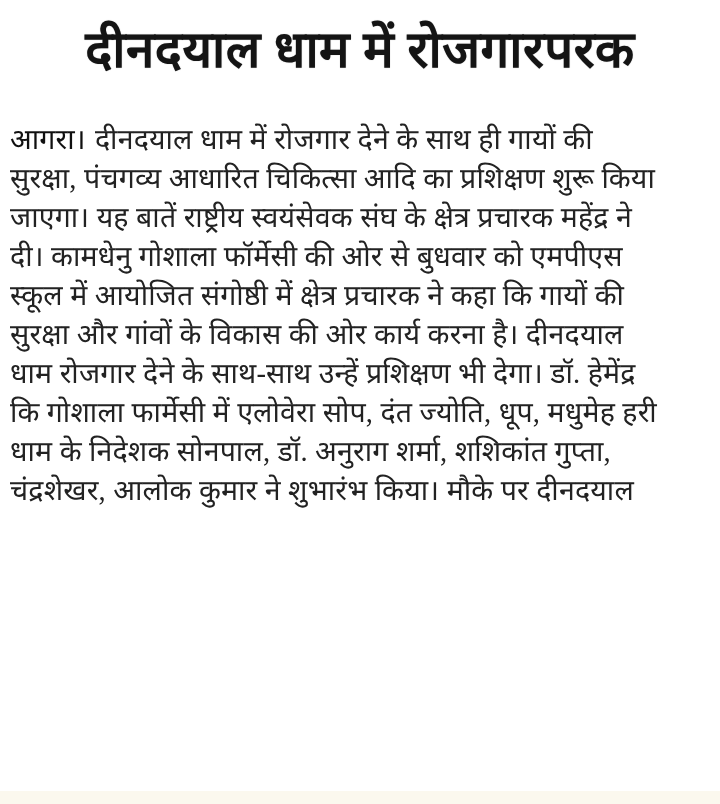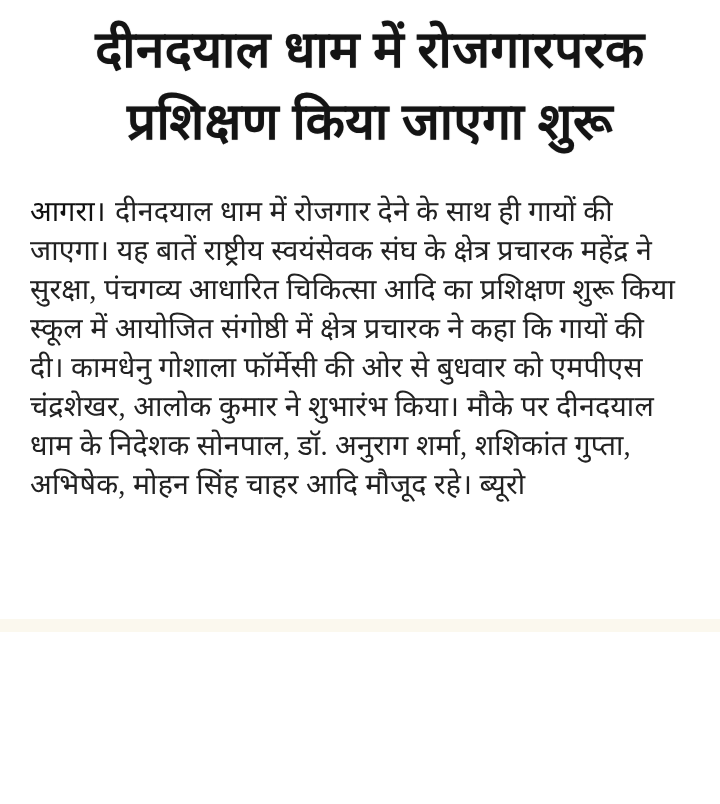--- a/index.html
+++ b/index.html
@@ -3,27 +3,26 @@
 <meta charset="utf-8">
 <style>
   html, body {
     margin: 0;
     padding: 0;
     background: #ffffff;
   }
   .page {
     position: relative;
     width: 720px;
-    height: 632px;
+    height: 804px;
     background: #ffffff;
     overflow: hidden;
     font-family: "Liberation Serif", "DejaVu Serif", serif;
     color: #1e1e1e;
     box-sizing: border-box;
-    padding-left: 20px;
   }
   .headline {
     margin-top: 14px;
     text-align: center;
     font-weight: 700;
     font-size: 51px;
     line-height: 72px;
     color: #141414;
     letter-spacing: 0.5px;
     text-shadow: 0 0 1px rgba(0,0,0,0.35);
@@ -56,30 +55,31 @@
     height: 13px;
   }
 </style>
 </head>
 <body>
 
 <div class="page">
 
   <h1 class="headline">
     <span class="hl-line">दीनदयाल धाम में रोजगारपरक</span>
-    <span class="hl-line">प्रशिक्षण किया जाएगा शुरू</span>
   </h1>
 
   <div class="body-text">
     <span class="body-line">
       <span class="dateline">आगरा।</span><span>दीनदयाल धाम में रोजगार देने के साथ ही गायों की</span>
     </span>
+    <span class="body-line">सुरक्षा, पंचगव्य आधारित चिकित्सा आदि का प्रशिक्षण शुरू किया</span>
     <span class="body-line">जाएगा। यह बातें राष्ट्रीय स्वयंसेवक संघ के क्षेत्र प्रचारक महेंद्र ने</span>
-    <span class="body-line">सुरक्षा, पंचगव्य आधारित चिकित्सा आदि का प्रशिक्षण शुरू किया</span>
+    <span class="body-line">दी। कामधेनु गोशाला फॉर्मेसी की ओर से बुधवार को एमपीएस</span>
     <span class="body-line">स्कूल में आयोजित संगोष्ठी में क्षेत्र प्रचारक ने कहा कि गायों की</span>
-    <span class="body-line">दी। कामधेनु गोशाला फॉर्मेसी की ओर से बुधवार को एमपीएस</span>
+    <span class="body-line">सुरक्षा और गांवों के विकास की ओर कार्य करना है। दीनदयाल</span>
+    <span class="body-line">धाम रोजगार देने के साथ-साथ उन्हें प्रशिक्षण भी देगा। डॉ. हेमेंद्र</span>
+    <span class="body-line">कि गोशाला फार्मेसी में एलोवेरा सोप, दंत ज्योति, धूप, मधुमेह हरी</span>
+    <span class="body-line">धाम के निदेशक सोनपाल, डॉ. अनुराग शर्मा, शशिकांत गुप्ता,</span>
     <span class="body-line">चंद्रशेखर, आलोक कुमार ने शुभारंभ किया। मौके पर दीनदयाल</span>
-    <span class="body-line">धाम के निदेशक सोनपाल, डॉ. अनुराग शर्मा, शशिकांत गुप्ता,</span>
-    <span class="body-line">अभिषेक, मोहन सिंह चाहर आदि मौजूद रहे। ब्यूरो</span>
   </div>
 
   <div class="footer-strip" style="background: rgb(251, 248, 238);"></div>
 </div>
 
 </body></html>

